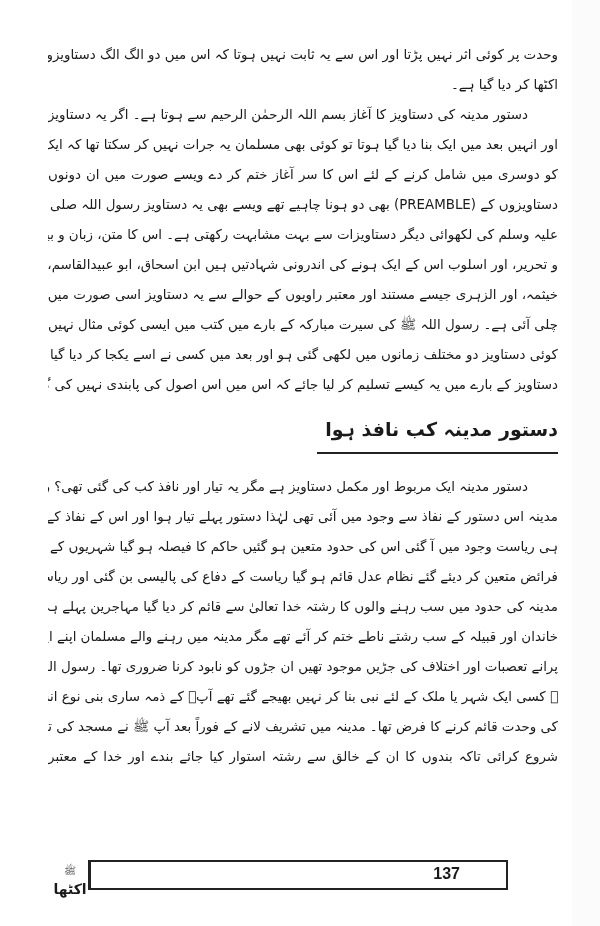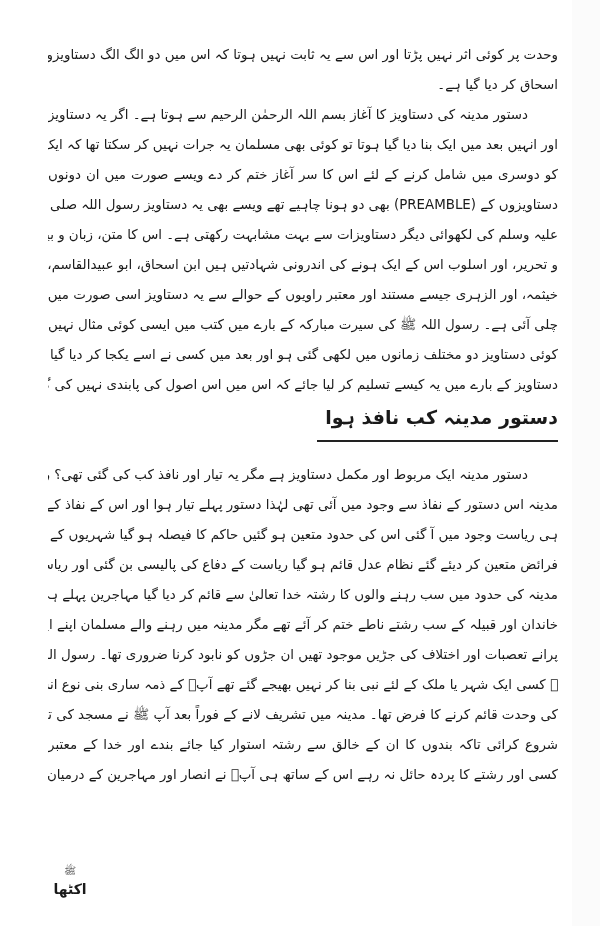--- a/index.html
+++ b/index.html
@@ -40,20 +40,21 @@
       text-align-last: justify;
       overflow: hidden;
     }
     .line.last {
       text-align-last: right;
     }
     .para-start {
       padding-right: 30px;
     }
     .heading-wrap {
+      margin-top: 12px;
       margin-bottom: 18px;
       display: flex;
       justify-content: flex-start;
     }
     .heading {
       font-size: 19px;
       font-weight: bold;
       line-height: 34px;
       padding-bottom: 6px;
       border-bottom: 2px solid #222;
@@ -109,21 +110,21 @@
   </style>
 </head>
 <body>
 
 <div class="page-edge"></div>
 
 <div class="page">
 
   <div>
     <div class="line">وحدت پر کوئی اثر نہیں پڑتا اور اس سے یہ ثابت نہیں ہوتا کہ اس میں دو الگ الگ دستاویزوں کو</div>
-    <div class="line last">اسحاق کر دیا گیا ہے۔</div>
+    <div class="line last">اکٹھا کر دیا گیا ہے۔</div>
   </div>
 
   <div>
     <div class="line para-start">دستور مدینہ کی دستاویز کا آغاز بسم اللہ الرحمٰن الرحیم سے ہوتا ہے۔ اگر یہ دستاویز تو دو ہوتیں</div>
     <div class="line">اور انہیں بعد میں ایک بنا دیا گیا ہوتا تو کوئی بھی مسلمان یہ جرات نہیں کر سکتا تھا کہ ایک دستاویز</div>
     <div class="line">کو دوسری میں شامل کرنے کے لئے اس کا سر آغاز ختم کر دے ویسے صورت میں ان دونوں</div>
     <div class="line">دستاویزوں کے (PREAMBLE) بھی دو ہونا چاہیے تھے ویسے بھی یہ دستاویز رسول اللہ صلی اللہ</div>
     <div class="line">علیہ وسلم کی لکھوائی دیگر دستاویزات سے بہت مشابہت رکھتی ہے۔ اس کا متن، زبان و بیان، طریق</div>
     <div class="line">و تحریر، اور اسلوب اس کے ایک ہونے کی اندرونی شہادتیں ہیں ابن اسحاق، ابو عبیدالقاسم، ابن</div>
     <div class="line">خیثمہ، اور الزہری جیسے مستند اور معتبر راویوں کے حوالے سے یہ دستاویز اسی صورت میں محفوظ</div>
@@ -140,23 +141,25 @@
     <div class="line para-start">دستور مدینہ ایک مربوط اور مکمل دستاویز ہے مگر یہ تیار اور نافذ کب کی گئی تھی؟ ریاست</div>
     <div class="line">مدینہ اس دستور کے نفاذ سے وجود میں آئی تھی لہٰذا دستور پہلے تیار ہوا اور اس کے نفاذ کے ساتھ</div>
     <div class="line">ہی ریاست وجود میں آ گئی اس کی حدود متعین ہو گئیں حاکم کا فیصلہ ہو گیا شہریوں کے حقوق و</div>
     <div class="line">فرائض متعین کر دیئے گئے نظام عدل قائم ہو گیا ریاست کے دفاع کی پالیسی بن گئی اور ریاست</div>
     <div class="line">مدینہ کی حدود میں سب رہنے والوں کا رشتہ خدا تعالیٰ سے قائم کر دیا گیا مہاجرین پہلے ہی خون</div>
     <div class="line">خاندان اور قبیلہ کے سب رشتے ناطے ختم کر آئے تھے مگر مدینہ میں رہنے والے مسلمان اپنے اپنے</div>
     <div class="line">پرانے تعصبات اور اختلاف کی جڑیں موجود تھیں ان جڑوں کو نابود کرنا ضروری تھا۔ رسول اللہ</div>
     <div class="line">ﷺ کسی ایک شہر یا ملک کے لئے نبی بنا کر نہیں بھیجے گئے تھے آپؐ کے ذمہ ساری بنی نوع انسان</div>
     <div class="line">کی وحدت قائم کرنے کا فرض تھا۔ مدینہ میں تشریف لانے کے فوراً بعد آپ ﷺ نے مسجد کی تعمیر</div>
     <div class="line">شروع کرائی تاکہ بندوں کا ان کے خالق سے رشتہ استوار کیا جائے بندے اور خدا کے معتبر</div>
-    <div class="line">کسی اور رشتے کا پردہ حائل نہ رہے اس کے ساتھ ہی آپؐ نے انصار اور مہاجرین کے درمیان</div>
   </div>
 
 </div>
 
 <div class="footer">
   <div class="footer-logo">
     <span class="ornament">ﷺ</span>
     <span>اکٹھا</span>
   </div>
+  <div class="footer-box">
+    <span class="page-number">137</span>
+  </div>
 </div>
 
 </body></html>

